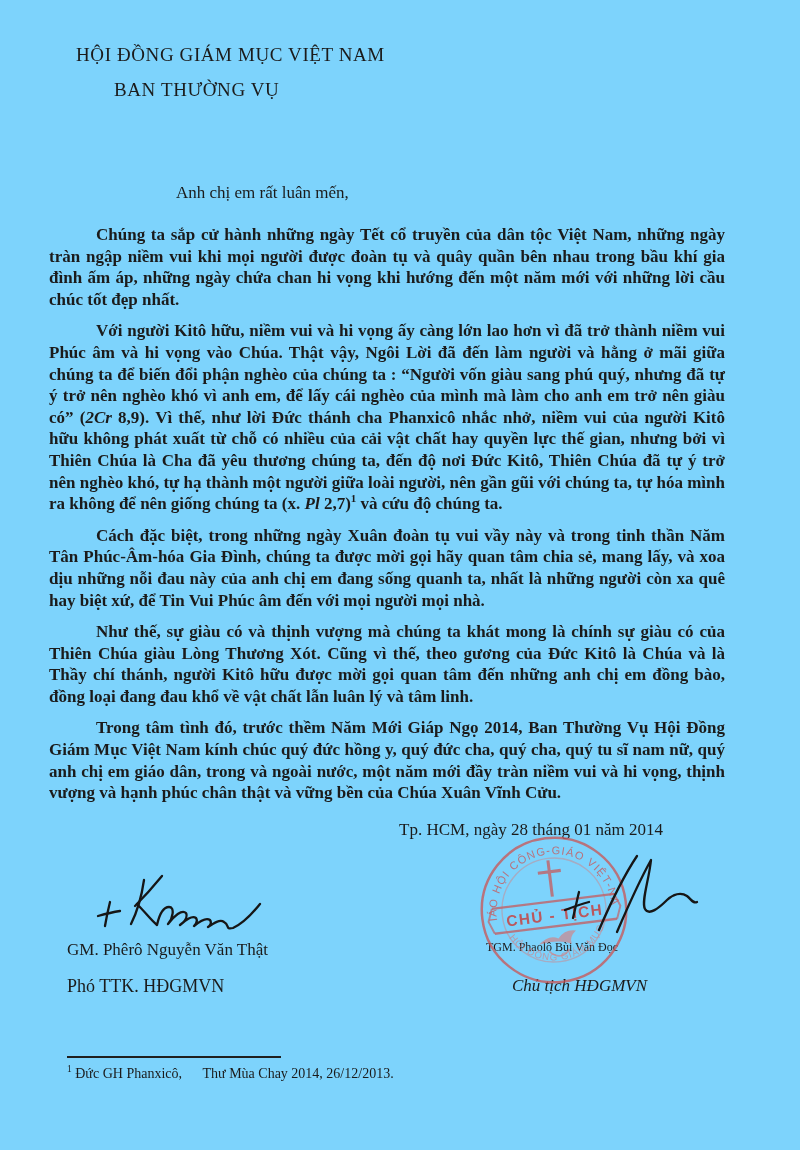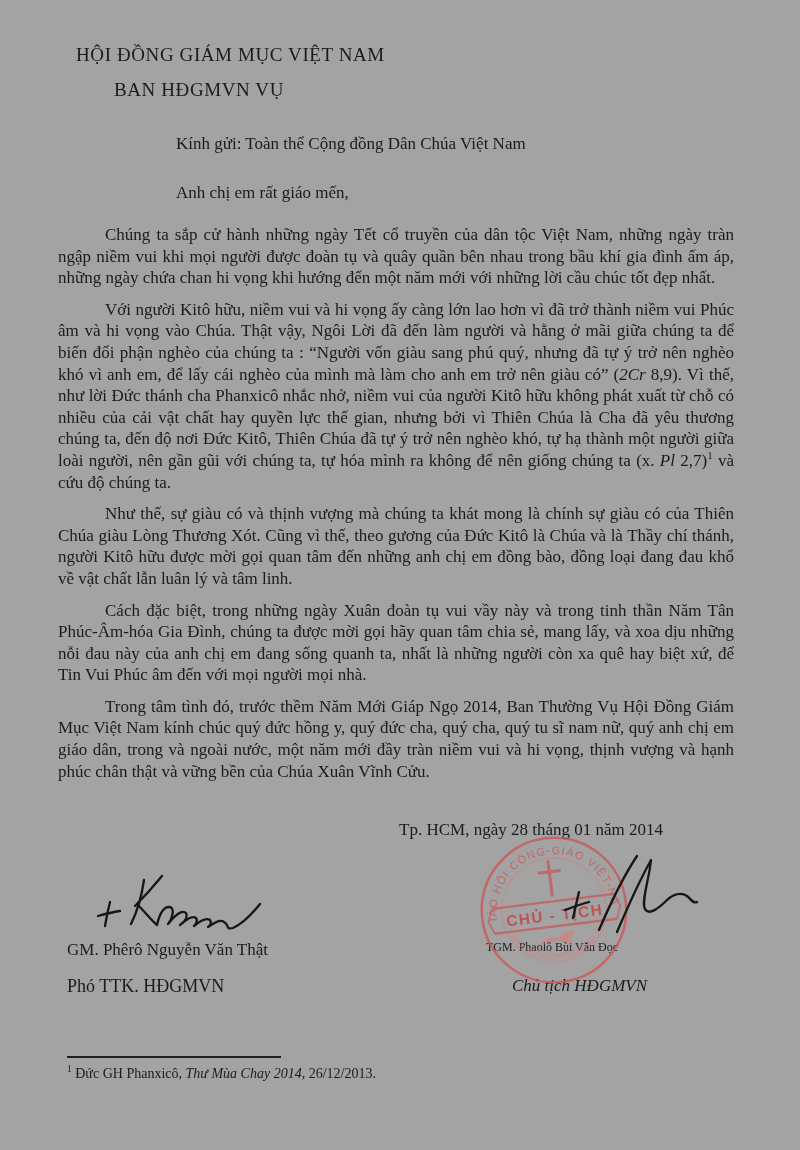--- a/index.html
+++ b/index.html
@@ -1,24 +1,24 @@
 <!DOCTYPE html>
 <html><head>
 <meta charset="utf-8">
 <style>
   html,body{margin:0;padding:0;background:#ffffff;}
   .page{
-    position:relative;width:800px;height:1150px;background:#a3a3a3;
+    position:relative;width:800px;height:1150px;background:#7dd3fc;
     font-family:"Liberation Serif","DejaVu Serif",serif;color:#1b1b1b;overflow:hidden;
   }
   .header-org{position:absolute;left:76px;top:44px;font-size:19px;letter-spacing:.6px;}
   .header-dept{position:absolute;left:114px;top:79px;font-size:19px;letter-spacing:.6px;}
   .recipient{position:absolute;left:176px;top:134px;font-size:17px;}
   .greeting{position:absolute;left:176px;top:183px;font-size:17px;}
-  .body-text{position:absolute;left:58px;top:224px;width:676px;font-size:17px;line-height:21.6px;text-align:justify;}
+  .body-text{position:absolute;left:49px;top:224px;width:676px;font-size:17px;line-height:21.6px;text-align:justify;font-weight:bold;}
   .body-text p{margin:0 0 10px 0;text-indent:47px;}
   .body-text sup{font-size:11px;line-height:0;}
   .dateline{position:absolute;left:63px;top:820px;width:600px;text-align:right;font-size:17px;}
   .sig-name-left{position:absolute;left:67px;top:940px;font-size:17px;}
   .sig-title-left{position:absolute;left:67px;top:976px;font-size:18px;}
   .sig-name-right{position:absolute;left:486px;top:940px;font-size:12px;}
   .sig-title-right{position:absolute;left:512px;top:976px;font-size:17px;font-style:italic;}
   .sig-left-svg{position:absolute;left:84px;top:864px;z-index:3;}
   .sig-right-svg{position:absolute;left:553px;top:846px;z-index:3;}
   .stamp{position:absolute;left:477px;top:833px;width:154px;height:154px;z-index:1;transform:rotate(-7deg);opacity:.88;}
@@ -26,30 +26,29 @@
   .footnote{position:absolute;left:67px;top:1066px;font-size:14px;}
   .footnote sup{font-size:9.5px;line-height:0;}
   .sig-stroke{fill:none;stroke:#161616;stroke-width:2.3;stroke-linecap:round;stroke-linejoin:round;}
 </style>
 </head>
 <body>
 
 <div class="page">
 
   <div class="header-org">HỘI ĐỒNG GIÁM MỤC VIỆT NAM</div>
-  <div class="header-dept">BAN HĐGMVN VỤ</div>
+  <div class="header-dept">BAN THƯỜNG VỤ</div>
 
-  <div class="recipient">Kính gửi: Toàn thể Cộng đồng Dân Chúa Việt Nam</div>
-  <div class="greeting">Anh chị em rất giáo mến,</div>
+  <div class="greeting">Anh chị em rất luân mến,</div>
 
   <div class="body-text">
     <p><span>Chúng ta sắp cử hành những ngày Tết cổ truyền của dân tộc Việt Nam, những ngày tràn ngập niềm vui khi mọi người được đoàn tụ và quây quần bên nhau trong bầu khí gia đình ấm áp, những ngày chứa chan hi vọng khi hướng đến một năm mới với những lời cầu chúc tốt đẹp nhất.</span></p>
     <p><span>Với người Kitô hữu, niềm vui và hi vọng ấy càng lớn lao hơn vì đã trở thành niềm vui Phúc âm và hi vọng vào Chúa. Thật vậy, Ngôi Lời đã đến làm người và hằng ở mãi giữa chúng ta để biến đổi phận nghèo của chúng ta : “Người vốn giàu sang phú quý, nhưng đã tự ý trở nên nghèo khó vì anh em, để lấy cái nghèo của mình mà làm cho anh em trở nên giàu có” (</span><span style="font-style: italic;">2Cr</span><span> 8,9). Vì thế, như lời Đức thánh cha Phanxicô nhắc nhở, niềm vui của người Kitô hữu không phát xuất từ chỗ có nhiều của cải vật chất hay quyền lực thế gian, nhưng bởi vì Thiên Chúa là Cha đã yêu thương chúng ta, đến độ nơi Đức Kitô, Thiên Chúa đã tự ý trở nên nghèo khó, tự hạ thành một người giữa loài người, nên gần gũi với chúng ta, tự hóa mình ra không để nên giống chúng ta (x. </span><span style="font-style: italic;">Pl</span><span> 2,7)</span><sup>1</sup><span> và cứu độ chúng ta.</span></p>
+    <p><span>Cách đặc biệt, trong những ngày Xuân đoàn tụ vui vầy này và trong tinh thần Năm Tân Phúc-Âm-hóa Gia Đình, chúng ta được mời gọi hãy quan tâm chia sẻ, mang lấy, và xoa dịu những nỗi đau này của anh chị em đang sống quanh ta, nhất là những người còn xa quê hay biệt xứ, để Tin Vui Phúc âm đến với mọi người mọi nhà.</span></p>
     <p><span>Như thế, sự giàu có và thịnh vượng mà chúng ta khát mong là chính sự giàu có của Thiên Chúa giàu Lòng Thương Xót. Cũng vì thế, theo gương của Đức Kitô là Chúa và là Thầy chí thánh, người Kitô hữu được mời gọi quan tâm đến những anh chị em đồng bào, đồng loại đang đau khổ về vật chất lẫn luân lý và tâm linh.</span></p>
-    <p><span>Cách đặc biệt, trong những ngày Xuân đoàn tụ vui vầy này và trong tinh thần Năm Tân Phúc-Âm-hóa Gia Đình, chúng ta được mời gọi hãy quan tâm chia sẻ, mang lấy, và xoa dịu những nỗi đau này của anh chị em đang sống quanh ta, nhất là những người còn xa quê hay biệt xứ, để Tin Vui Phúc âm đến với mọi người mọi nhà.</span></p>
     <p><span>Trong tâm tình đó, trước thềm Năm Mới Giáp Ngọ 2014, Ban Thường Vụ Hội Đồng Giám Mục Việt Nam kính chúc quý đức hồng y, quý đức cha, quý cha, quý tu sĩ nam nữ, quý anh chị em giáo dân, trong và ngoài nước, một năm mới đầy tràn niềm vui và hi vọng, thịnh vượng và hạnh phúc chân thật và vững bền của Chúa Xuân Vĩnh Cửu.</span></p>
   </div>
 
   <div class="dateline">Tp. HCM, ngày 28 tháng 01 năm 2014</div>
 
   <svg class="sig-left-svg" width="200" height="80" viewBox="0 0 200 80">
     <path class="sig-stroke" d="M 14,52 C 21,50 29,48 36,47"></path>
     <path class="sig-stroke" d="M 26,38 C 24,46 22,56 21,62"></path>
     <path class="sig-stroke" d="M 60,16 C 58,30 54,46 47,60"></path>
     <path class="sig-stroke" d="M 78,12 C 69,23 60,33 51,42"></path>
@@ -83,15 +82,15 @@
     <path class="sig-stroke" d="M 46,84 C 58,56 72,28 84,10"></path>
     <path class="sig-stroke" d="M 64,86 C 76,58 88,32 98,14 C 96,34 88,56 92,63 C 96,70 106,62 114,54 C 120,48 128,46 134,50 C 138,53 140,58 144,56"></path>
   </svg>
 
   <div class="sig-name-left">GM. Phêrô Nguyễn Văn Thật</div>
   <div class="sig-title-left">Phó TTK. HĐGMVN</div>
   <div class="sig-name-right">TGM. Phaolô Bùi Văn Đọc</div>
   <div class="sig-title-right">Chủ tịch HĐGMVN</div>
 
   <div class="footnote-rule"></div>
-  <div class="footnote"><sup>1</sup><span> Đức GH Phanxicô, </span><span style="font-style: italic;">Thư Mùa Chay 2014</span><span>, 26/12/2013.</span></div>
+  <div class="footnote"><sup>1</sup><span> Đức GH Phanxicô, </span><span style=" margin-left: 17px;">Thư Mùa Chay 2014</span><span>, 26/12/2013.</span></div>
 
 </div>
 
 </body></html>

